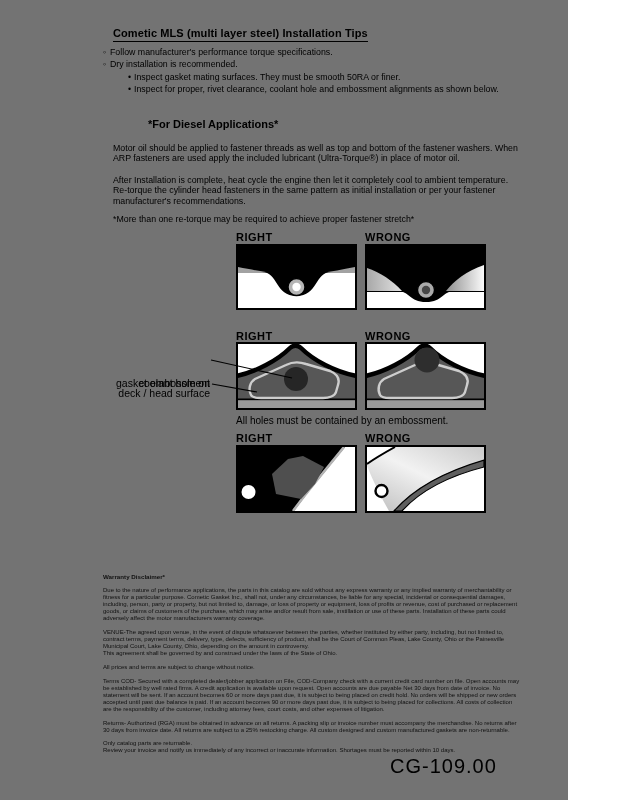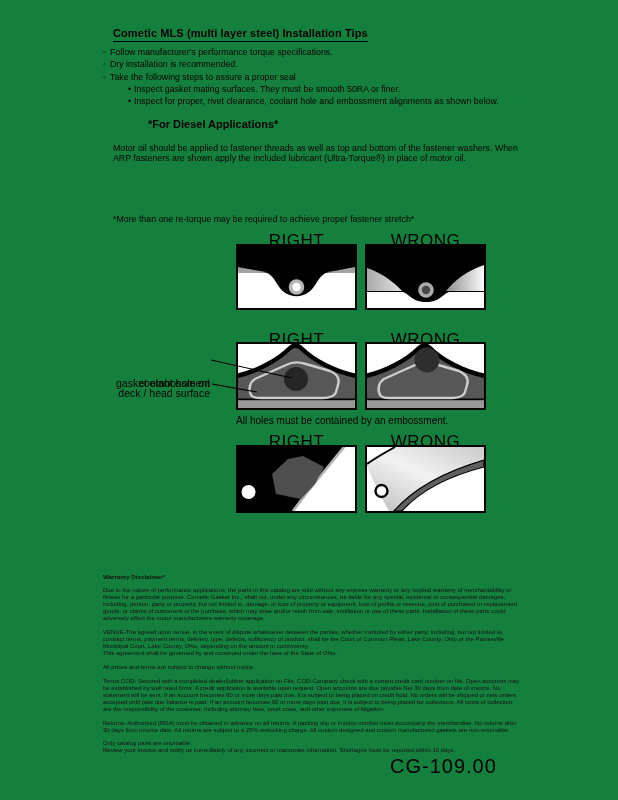--- a/index.html
+++ b/index.html
@@ -1,54 +1,54 @@
 <!DOCTYPE html>
 <html><head>
 <meta charset="utf-8">
 <style>
   html,body{margin:0;padding:0;background:#fff;}
-  .page{position:relative;width:618px;height:800px;background:#15803d;overflow:hidden;
+  .page{position:relative;width:568px;height:800px;background:#737373;overflow:hidden;
         font-family:"Liberation Sans","DejaVu Sans",sans-serif;color:#000;}
   .title{position:absolute;left:113px;top:27px;font-size:11px;font-weight:bold;
          border-bottom:1.6px solid #000;padding-bottom:2px;letter-spacing:.1px;}
   .tips{position:absolute;left:103px;top:46px;width:412px;font-size:8.8px;line-height:12.3px;}
   .tip-row{white-space:nowrap;}
   .tip-row .mk{display:inline-block;width:7px;}
   .tip-row.l2{padding-left:25px;}
   .tip-row.l2 .mk{width:6px;}
   .h2{position:absolute;left:113px;top:118px;font-size:11px;font-weight:bold;margin-left:35px;}
   .body-p{position:absolute;left:113px;width:408px;font-size:8.8px;line-height:10.5px;}
-  .dlab{position:absolute;width:121px;text-align:center;font-size:17px;font-weight:normal;letter-spacing:.5px;}
+  .dlab{position:absolute;width:121px;font-size:11px;font-weight:bold;letter-spacing:.5px;}
   .imgbox{position:absolute;width:121px;border:2px solid #000;background:#fff;box-sizing:border-box;}
   .imgbox svg{display:block;}
   .cap{position:absolute;font-size:10px;line-height:10.5px;white-space:pre-line;}
   .sidelab{position:absolute;left:100px;width:110px;text-align:right;font-size:10.5px;line-height:10px;}
   .overlay{position:absolute;left:100px;top:340px;pointer-events:none;}
   .warranty{position:absolute;left:103px;top:573px;width:417px;font-size:6px;line-height:7.1px;color:#111;}
   .warranty .whead{font-weight:bold;font-size:6.2px;margin:0 0 7px 0;}
   .warranty p{margin:0 0 6.5px 0;white-space:pre-line;}
   .cg{position:absolute;left:390px;top:755px;font-size:20px;letter-spacing:1px;}
 </style>
 </head>
 <body>
 
 <div class="page">
 
   <div class="title">Cometic MLS (multi layer steel) Installation Tips</div>
 
   <div class="tips">
     <div class="tip-row l1"><span class="mk">◦</span><span>Follow manufacturer's performance torque specifications.</span></div>
     <div class="tip-row l1"><span class="mk">◦</span><span>Dry installation is recommended.</span></div>
-    <div class="tip-row l1"><span class="mk">◦</span><span>Take the following steps to assure a proper seal</span></div>
     <div class="tip-row l2"><span class="mk">•</span><span>Inspect gasket mating surfaces.  They must be smooth 50RA or finer.</span></div>
     <div class="tip-row l2"><span class="mk">•</span><span>Inspect for proper, rivet clearance, coolant hole and embossment alignments as shown below.</span></div>
   </div>
 
   <div class="h2">*For Diesel Applications*</div>
-  <p class="body-p" style="top:134px;">Motor oil should be applied to fastener threads as well as top and bottom of the fastener washers. When ARP fasteners are shown apply the included lubricant (Ultra-Torque®) in place of motor oil.</p>
+  <p class="body-p" style="top:134px;">Motor oil should be applied to fastener threads as well as top and bottom of the fastener washers. When ARP fasteners are used apply the included lubricant (Ultra-Torque®) in place of motor oil.</p>
+  <p class="body-p" style="top:166px;">After Installation is complete, heat cycle the engine then let it completely cool to ambient temperature. Re-torque the cylinder head fasteners in the same pattern as initial installation or per your fastener manufacturer's recommendations.</p>
   <p class="body-p" style="top:205px;">*More than one re-torque may be required to achieve proper fastener stretch*</p>
 
   <div class="dlab" style="left:236px;top:231px;">RIGHT</div>
   <div class="dlab" style="left:365px;top:231px;">WRONG</div>
 
   <div class="imgbox" style="left:236px;top:244px;height:66px;">
     <svg width="117" height="62" viewBox="0 0 117 62">
       <rect width="117" height="62" fill="#fff"></rect>
       <rect width="117" height="27" fill="#000"></rect>
       <path d="M0,21 C13,23.5 24,25.5 33,27 L0,27 Z" fill="#a2a2a2"></path>

